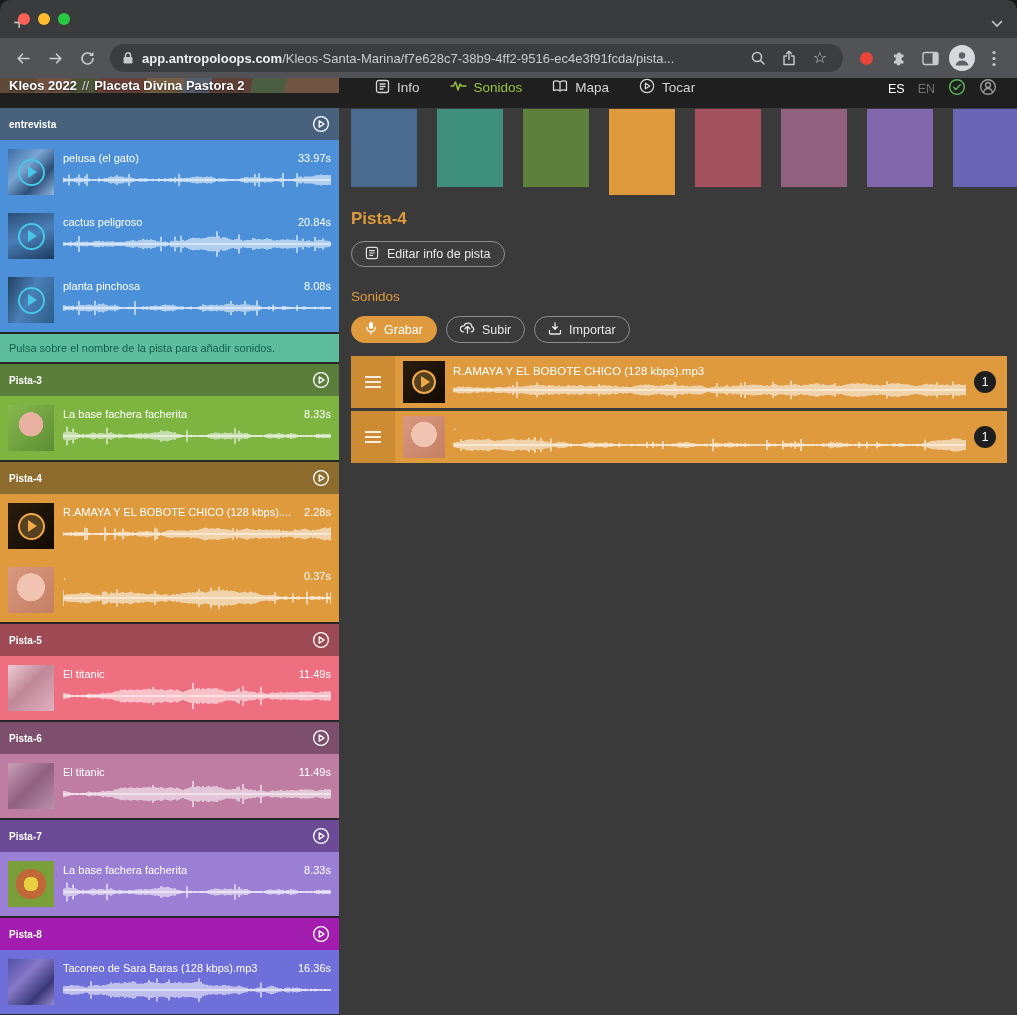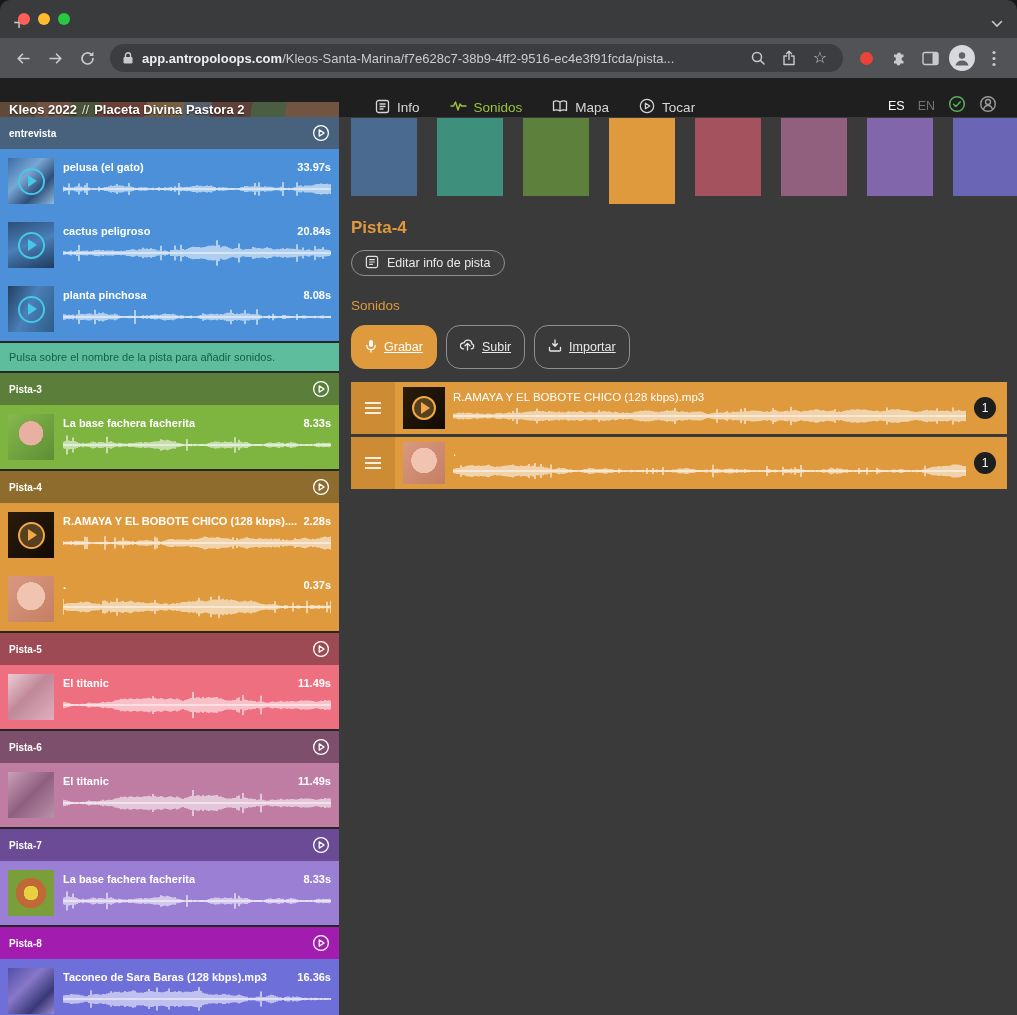--- a/index.html
+++ b/index.html
@@ -24,21 +24,21 @@
   .omnibox{flex:1;min-width:0;height:28px;background:#3c3d40;border-radius:14px;margin:0 6px;display:flex;align-items:center;padding:0 11px;gap:7px;}
   .url{flex:1;min-width:0;font-size:13px;white-space:nowrap;overflow:hidden;}
   .url .domain{color:#eceef0;font-weight:bold;}
   .url .path{color:#c9cccf;}
   .omni-icon{flex:none;display:flex;align-items:center;justify-content:center;width:24px;}
   .star-glyph{color:#c8cacd;font-size:16px;line-height:1;}
   .red-dot{width:13px;height:13px;border-radius:50%;background:#e8443a;}
   .avatar-circle{width:26px;height:26px;border-radius:50%;background:#d7d9dd;display:flex;align-items:center;justify-content:center;overflow:hidden;}
 
   
-  .appheader{height:39px;background:#1f1f1f;flex:none;display:flex;align-items:flex-end;}
+  .appheader{height:30px;background:#1f1f1f;flex:none;display:flex;align-items:flex-start;}
   .bc-photo{width:339px;flex:none;position:relative;display:flex;align-items:center;padding:0 9px;box-sizing:border-box;
     background:
       linear-gradient(rgba(25,22,28,.38),rgba(25,22,28,.38)),
       linear-gradient(100deg,#8a6a4a 0 11%,#a87858 11% 21%,#6a7a4a 21% 29%,#9a5a48 29% 43%,#b08a5a 43% 54%,#7a8a9a 54% 62%,#8a5a4a 62% 74%,#6a8a5a 74% 84%,#a87a5a 84%);}
   .bc-text{font-size:13px;color:#fff;font-weight:bold;white-space:nowrap;overflow:hidden;text-shadow:0 1px 2px rgba(0,0,0,.7);}
   .bc-sep{color:#e0e0e0;font-weight:normal;margin:0 5px;}
   .nav{display:flex;align-items:center;gap:30px;margin-left:36px;}
   .nav-item{display:flex;align-items:center;gap:7px;color:#d6d6d6;font-size:13.5px;}
   .nav-item.active{color:#9dc43c;}
   .header-right{margin-left:auto;display:flex;align-items:center;gap:13px;padding-right:20px;}
@@ -51,21 +51,21 @@
   
   #sidebar{width:339px;flex:none;background:#262626;display:flex;flex-direction:column;gap:2px;overflow:hidden;}
   .pista-section{display:flex;flex-direction:column;flex:none;}
   .pista-header{height:32px;flex:none;display:flex;align-items:center;padding:0 9px;color:#fff;font-size:10px;font-weight:bold;}
   .pista-name{flex:1;min-width:0;white-space:nowrap;overflow:hidden;}
   .play-btn{display:flex;flex:none;}
   .pista-info{height:28px;flex:none;display:flex;align-items:center;padding:0 9px;font-size:11px;}
   .clip-row{height:64px;flex:none;display:flex;align-items:center;padding:0 8px;gap:9px;box-sizing:border-box;}
   .thumb{width:46px;height:46px;flex:none;position:relative;display:flex;align-items:center;justify-content:center;background:#555;}
   .clip-body{flex:1;min-width:0;display:flex;flex-direction:column;gap:3px;}
-  .clip-top{display:flex;justify-content:space-between;align-items:flex-end;font-size:11px;color:#fff;font-weight:bold;}
+  .clip-top{display:flex;justify-content:space-between;align-items:flex-end;font-size:11px;color:#fff;}
   .clip-title{white-space:nowrap;overflow:hidden;text-overflow:ellipsis;margin-right:6px;min-width:0;}
   .clip-duration{flex:none;}
   .wave{height:26px;width:100%;overflow:hidden;}
 
   .ring{box-sizing:border-box;width:27px;height:27px;border:2.5px solid #fff;border-radius:50%;display:flex;align-items:center;justify-content:center;}
   .tri{width:0;height:0;border:6px solid transparent;border-right:0;border-left:9px solid #fff;margin-left:3px;}
 
   
   [data-thumb="blue-photo"]{background:linear-gradient(135deg,#3a6ea8,#7aa6d4 38%,#2d4e78 68%,#8fb8e0);}
   [data-thumb="blue-photo-2"]{background:linear-gradient(160deg,#2d4e78,#4a7fb8 48%,#1e3a5f);}
@@ -80,21 +80,21 @@
 
   
   main{flex:1;min-width:0;background:#3a3a3a;padding:1px 0 0 12px;box-sizing:border-box;overflow:hidden;}
   #swatches{display:flex;gap:20px;align-items:flex-start;height:86px;}
   .swatch{width:66px;height:78px;flex:none;}
   .swatch.selected{height:86px;}
   .main-title{margin-top:14px;font-size:17px;font-weight:bold;color:#df9a3e;}
   .edit-btn{margin-top:12px;display:inline-flex;align-items:center;gap:8px;height:26px;padding:0 13px;border:1px solid #8f8f8f;border-radius:14px;background:rgba(255,255,255,.02);color:#e8e8e8;font-size:12.5px;}
   .sounds-label{margin-top:22px;font-size:13.5px;color:#df9a3e;}
   .btn-row{margin-top:12px;display:flex;gap:9px;align-items:center;}
-  .pill{display:inline-flex;align-items:center;gap:7px;height:44px;padding:0 13px;border-radius:14px;font-size:12.5px;color:#fff;border:1px solid transparent;box-sizing:border-box;text-decoration:underline;}
+  .pill{display:inline-flex;align-items:center;gap:7px;height:27px;padding:0 13px;border-radius:14px;font-size:12.5px;color:#fff;border:1px solid transparent;box-sizing:border-box;}
   .pill.primary{background:#df9a3e;border-color:#df9a3e;}
   .pill.ghost{border-color:#8f8f8f;background:transparent;color:#e8e8e8;}
   #sound-rows{margin-top:13px;display:flex;flex-direction:column;gap:3px;width:656px;}
   .sound-row{height:52px;background:#df9a3e;display:flex;align-items:center;gap:8px;}
   .drag-handle{width:44px;height:52px;flex:none;background:#cd8c34;display:flex;flex-direction:column;justify-content:center;align-items:center;gap:3px;}
   .drag-handle span{width:16px;height:2px;background:rgba(255,255,255,.85);}
   .sound-row .thumb{width:42px;height:42px;}
   .sound-row .thumb .ring{width:24px;height:24px;}
   .row-body{flex:1;min-width:0;display:flex;flex-direction:column;gap:2px;padding-top:1px;}
   .row-title{font-size:11.5px;color:#fff;white-space:nowrap;overflow:hidden;}

